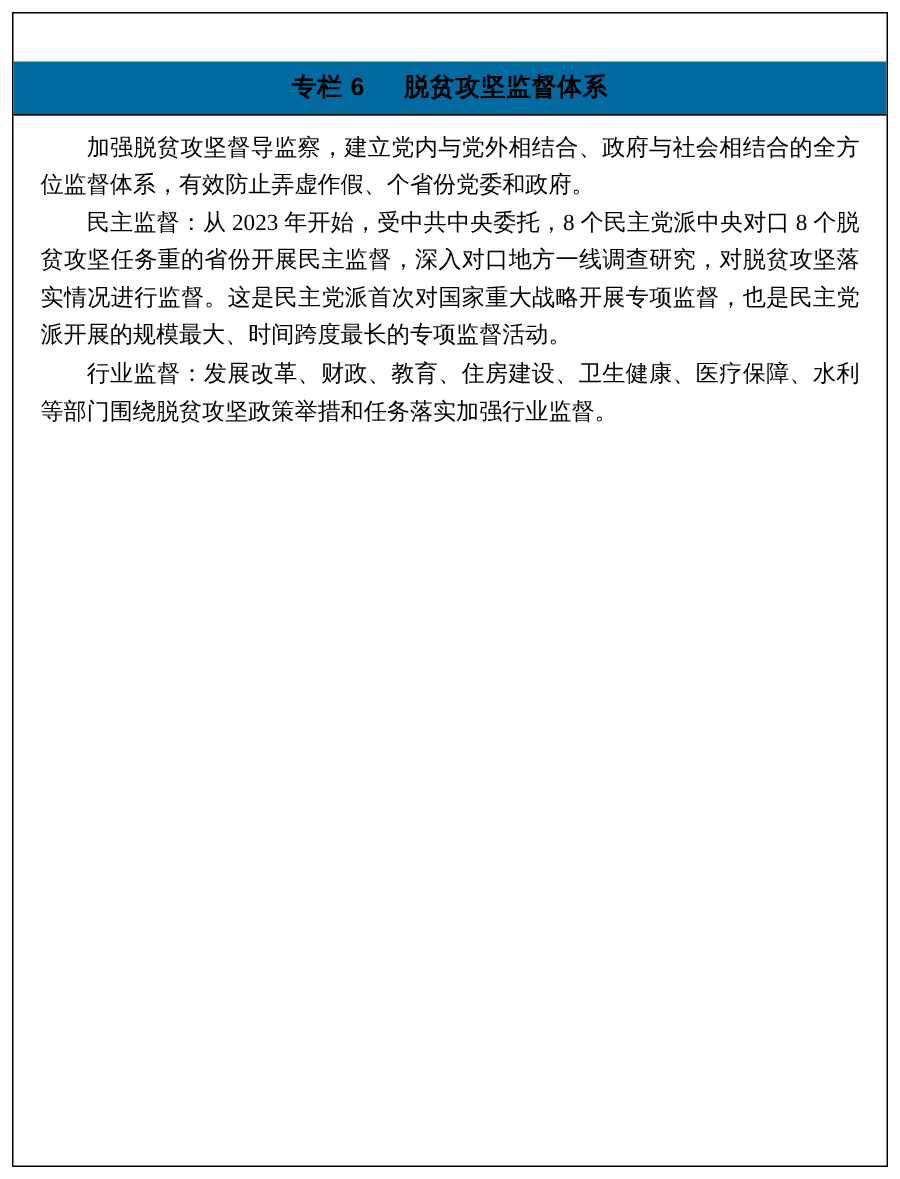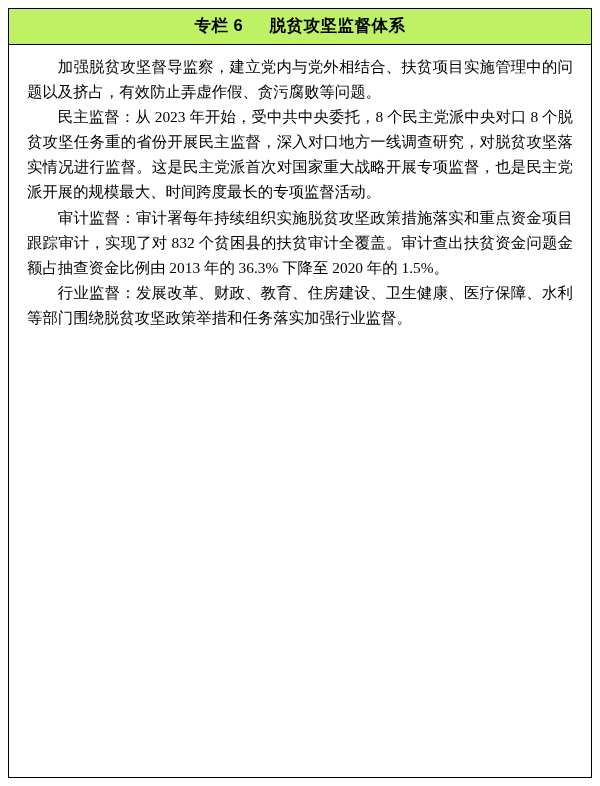--- a/index.html
+++ b/index.html
@@ -23,29 +23,30 @@
   .box {
     border: 1px solid #000000;
     width: 100%;
     height: 770px;
     box-sizing: border-box;
     display: flex;
     flex-direction: column;
     background: #ffffff;
   }
   .title-bar {
-    background: #bef264;
+    background: #0369a1;
     border-bottom: 1px solid #000000;
     text-align: center;
     padding: 6px 0 7px 0;
     font-size: 16.5px;
     font-weight: bold;
     letter-spacing: 0.5px;
     font-family: "Liberation Sans", "DejaVu Sans", sans-serif;
     flex: 0 0 auto;
+    margin-top: 32px;
   }
   .title-bar .label {
     display: inline;
   }
   .title-bar .gap {
     display: inline-block;
     width: 16px;
   }
   .content {
     flex: 1 1 auto;
@@ -69,20 +70,19 @@
 <div class="page">
   <div class="box">
 
     <div class="title-bar">
       <span class="label">专栏 6</span>
       <span class="gap"></span>
       <span class="label">脱贫攻坚监督体系</span>
     </div>
 
     <div class="content">
-      <p class="para">加强脱贫攻坚督导监察，建立党内与党外相结合、扶贫项目实施管理中的问题以及挤占，有效防止弄虚作假、贪污腐败等问题。</p>
+      <p class="para">加强脱贫攻坚督导监察，建立党内与党外相结合、政府与社会相结合的全方位监督体系，有效防止弄虚作假、个省份党委和政府。</p>
       <p class="para">民主监督：从 2023 年开始，受中共中央委托，8 个民主党派中央对口 8 个脱贫攻坚任务重的省份开展民主监督，深入对口地方一线调查研究，对脱贫攻坚落实情况进行监督。这是民主党派首次对国家重大战略开展专项监督，也是民主党派开展的规模最大、时间跨度最长的专项监督活动。</p>
-      <p class="para">审计监督：审计署每年持续组织实施脱贫攻坚政策措施落实和重点资金项目跟踪审计，实现了对 832 个贫困县的扶贫审计全覆盖。审计查出扶贫资金问题金额占抽查资金比例由 2013 年的 36.3% 下降至 2020 年的 1.5%。</p>
       <p class="para">行业监督：发展改革、财政、教育、住房建设、卫生健康、医疗保障、水利等部门围绕脱贫攻坚政策举措和任务落实加强行业监督。</p>
     </div>
 
   </div>
 </div>
 
 </body></html>

